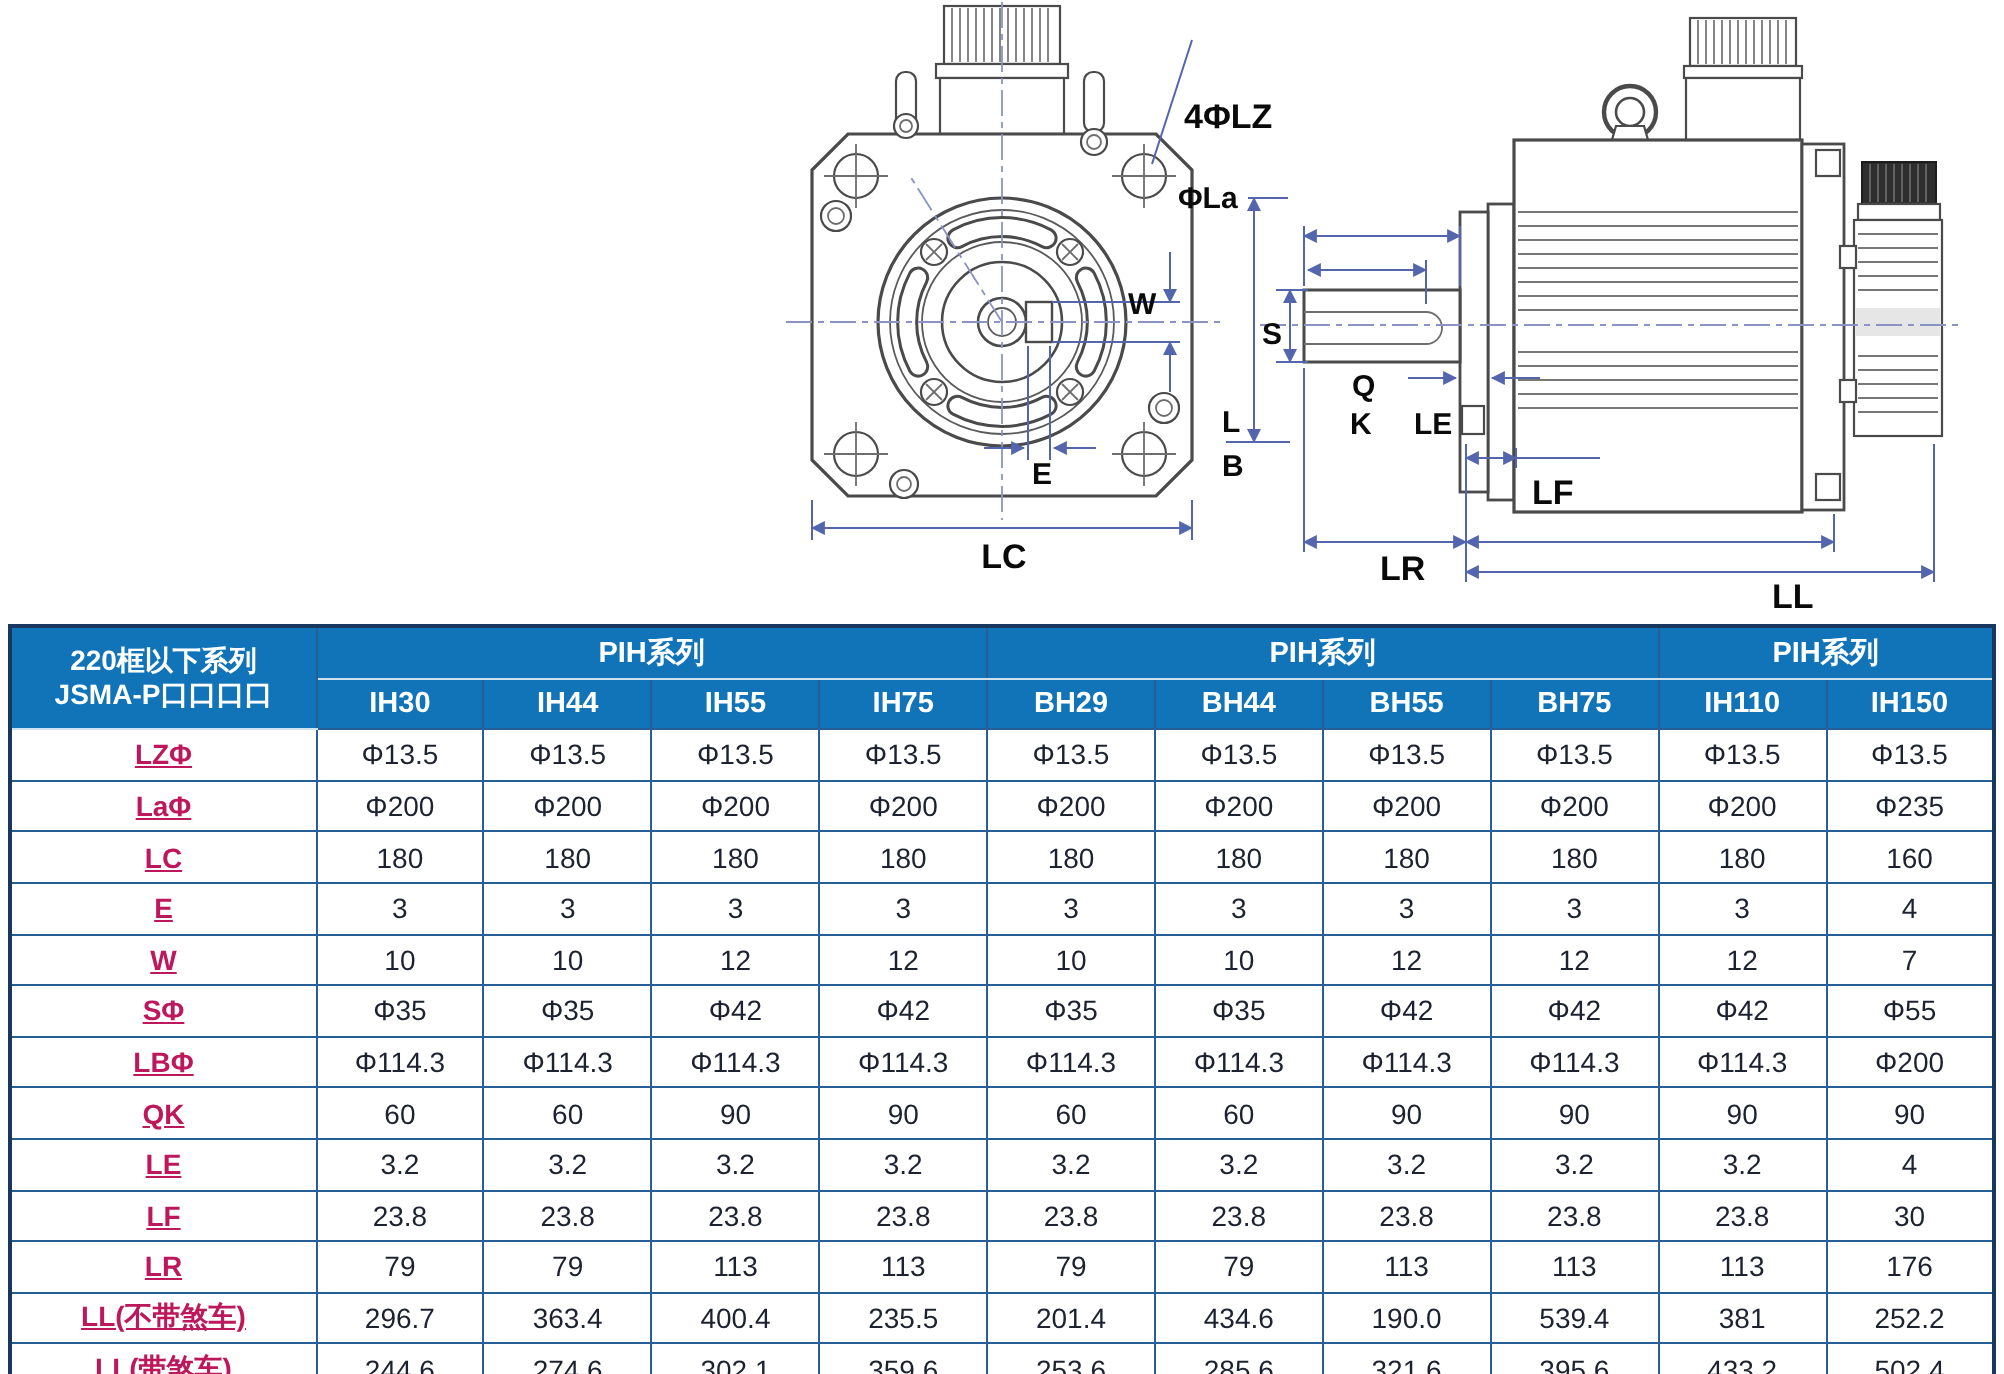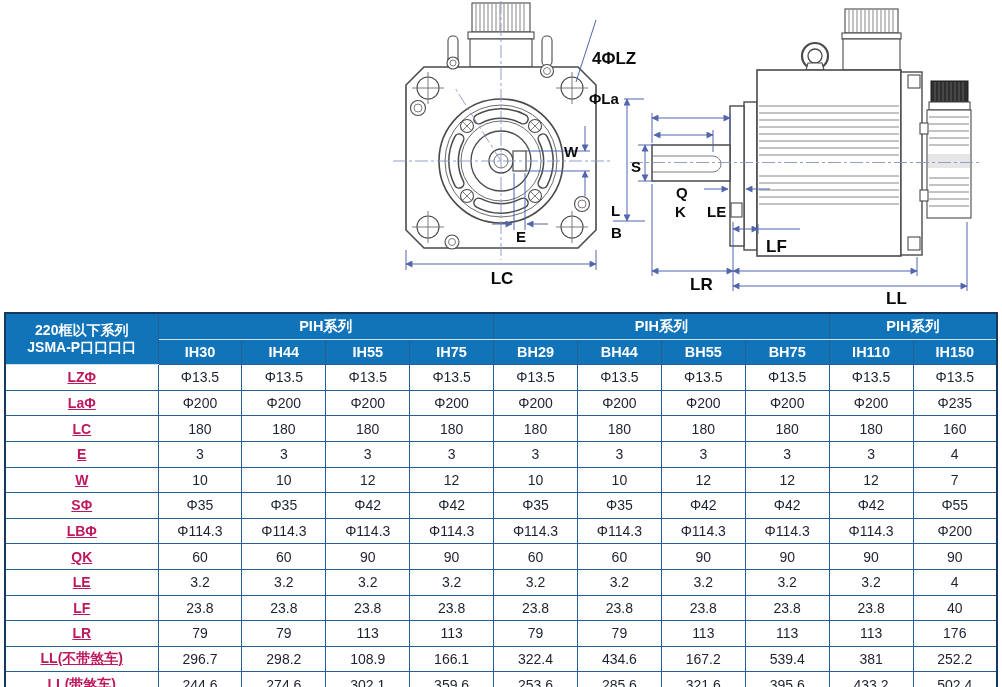--- a/index.html
+++ b/index.html
@@ -496,44 +496,44 @@
             <td class="rowlabel">LF</td>
             <td>23.8</td>
             <td>23.8</td>
             <td>23.8</td>
             <td>23.8</td>
             <td>23.8</td>
             <td>23.8</td>
             <td>23.8</td>
             <td>23.8</td>
             <td>23.8</td>
-            <td>40</td>
+            <td>30</td>
           </tr>
           <tr>
             <td class="rowlabel">LR</td>
             <td>79</td>
             <td>79</td>
             <td>113</td>
             <td>113</td>
             <td>79</td>
             <td>79</td>
             <td>113</td>
             <td>113</td>
             <td>113</td>
             <td>176</td>
           </tr>
           <tr>
             <td class="rowlabel">LL(不带煞车)</td>
             <td>296.7</td>
-            <td>298.2</td>
-            <td>108.9</td>
-            <td>166.1</td>
-            <td>322.4</td>
+            <td>363.4</td>
+            <td>400.4</td>
+            <td>235.5</td>
+            <td>201.4</td>
             <td>434.6</td>
-            <td>167.2</td>
+            <td>190.0</td>
             <td>539.4</td>
             <td>381</td>
             <td>252.2</td>
           </tr>
           <tr>
             <td class="rowlabel">LL(带煞车)</td>
             <td>244.6</td>
             <td>274.6</td>
             <td>302.1</td>
             <td>359.6</td>

